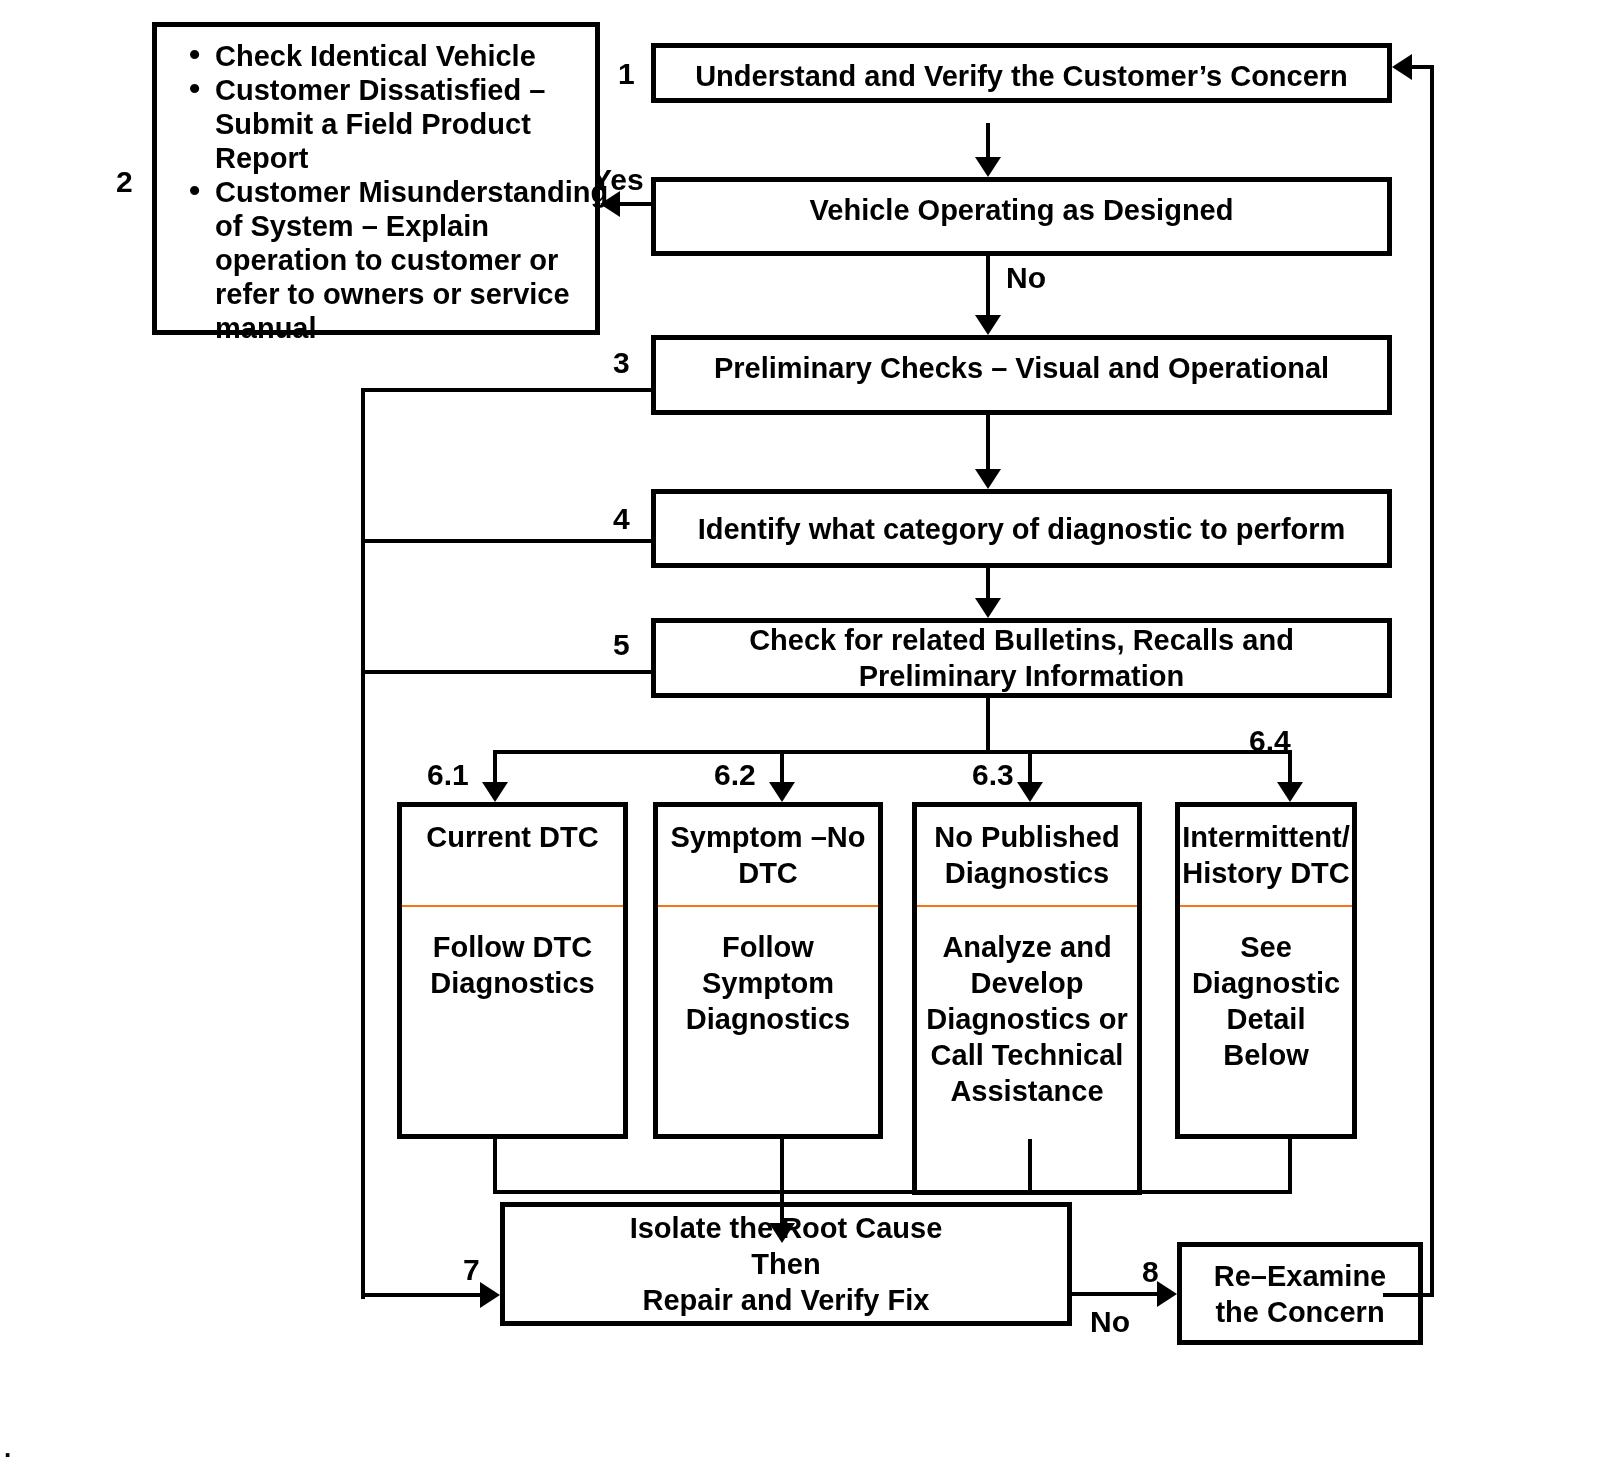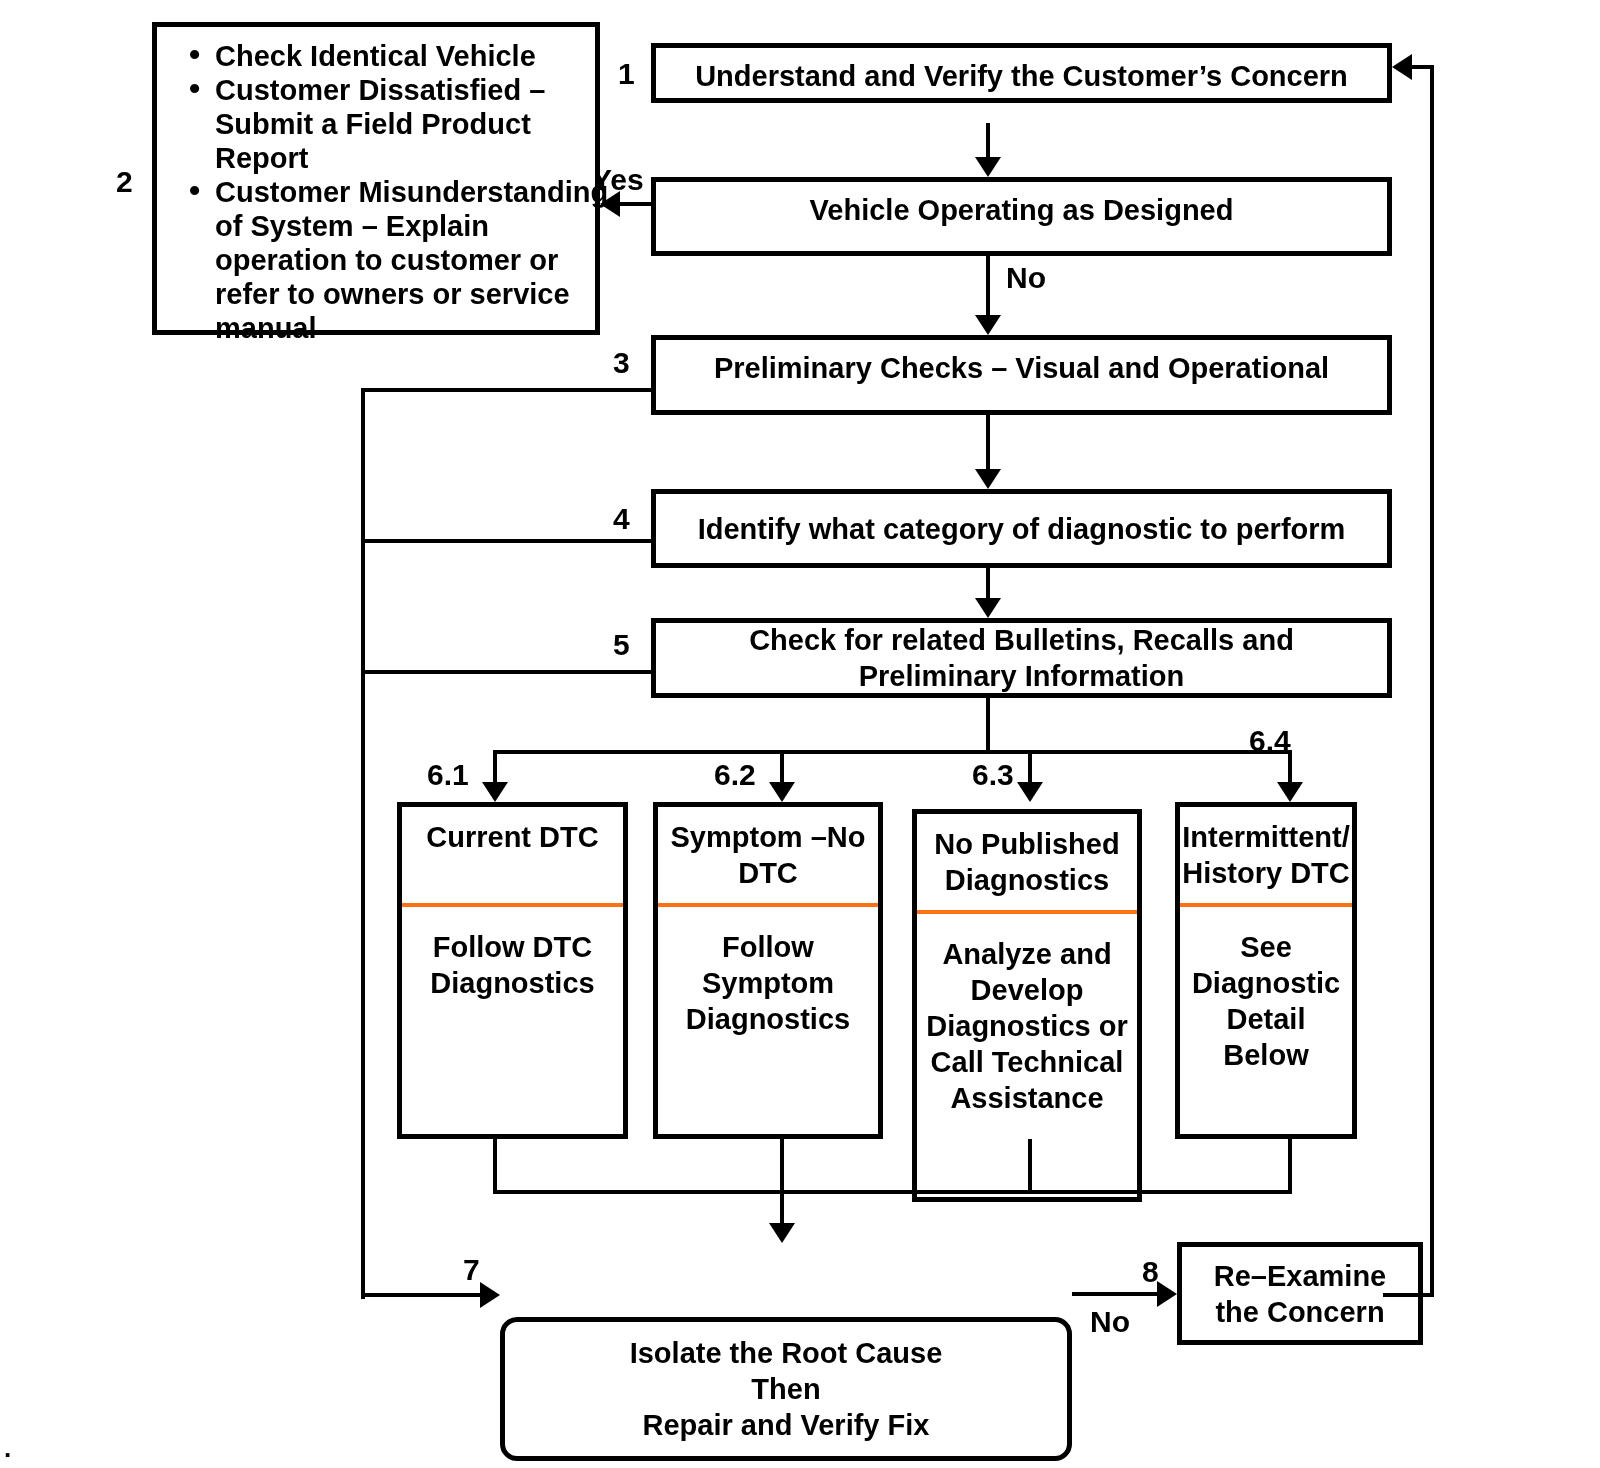--- a/index.html
+++ b/index.html
@@ -8,21 +8,21 @@
     font-family:"Liberation Sans","DejaVu Sans",sans-serif;font-weight:bold;color:#000;
   }
   .box{
     position:absolute;box-sizing:border-box;border:5px solid #000;background:#fff;
     font-size:29px;line-height:36px;text-align:center;
   }
   .single{display:flex;justify-content:center;align-items:flex-start;padding-top:10px;}
   .stack{display:flex;flex-direction:column;justify-content:center;align-items:center;}
   .catbox{padding:0;}
   .cat-header{
-    box-sizing:border-box;height:100px;border-bottom:4px solid #f97316;
+    box-sizing:border-box;height:100px;border-bottom:2px solid #f97316;
     padding-top:12px;text-align:center;
   }
   .cat-body{padding-top:22px;text-align:center;}
   .lbl{position:absolute;font-size:30px;line-height:32px;white-space:nowrap;}
   .hl{position:absolute;height:4px;background:#000;}
   .vl{position:absolute;width:4px;background:#000;}
   .ah{position:absolute;width:0;height:0;}
   .ah-down{border-left:13px solid transparent;border-right:13px solid transparent;border-top:20px solid #000;}
   .ah-left{border-top:13px solid transparent;border-bottom:13px solid transparent;border-right:20px solid #000;}
   .ah-right{border-top:13px solid transparent;border-bottom:13px solid transparent;border-left:20px solid #000;}
@@ -99,21 +99,21 @@
       <div>Symptom –No</div>
       <div>DTC</div>
     </div>
     <div class="cat-body">
       <div>Follow</div>
       <div>Symptom</div>
       <div>Diagnostics</div>
     </div>
   </div>
 
-  <div class="box catbox" style="left:912px;top:802px;width:230px;height:393px;margin-top:7px;">
+  <div class="box catbox" style="left:912px;top:802px;width:230px;height:393px;">
     <div class="cat-header">
       <div>No Published</div>
       <div>Diagnostics</div>
     </div>
     <div class="cat-body">
       <div>Analyze and</div>
       <div>Develop</div>
       <div>Diagnostics or</div>
       <div>Call Technical</div>
       <div>Assistance</div>
@@ -125,21 +125,21 @@
       <div>Intermittent/</div>
       <div>History DTC</div>
     </div>
     <div class="cat-body">
       <div>See Diagnostic</div>
       <div>Detail</div>
       <div>Below</div>
     </div>
   </div>
 
-  <div class="box stack" style="left:500px;top:1317px;width:572px;height:144px;border-radius:17px;">
+  <div class="box stack" style="left:500px;top:1202px;width:572px;height:124px;">
     <div>Isolate the Root Cause</div>
     <div>Then</div>
     <div>Repair and Verify Fix</div>
   </div>
 
   <div class="box stack" style="left:1177px;top:1242px;width:246px;height:103px;">
     <div>Re–Examine</div>
     <div>the Concern</div>
   </div>
 

